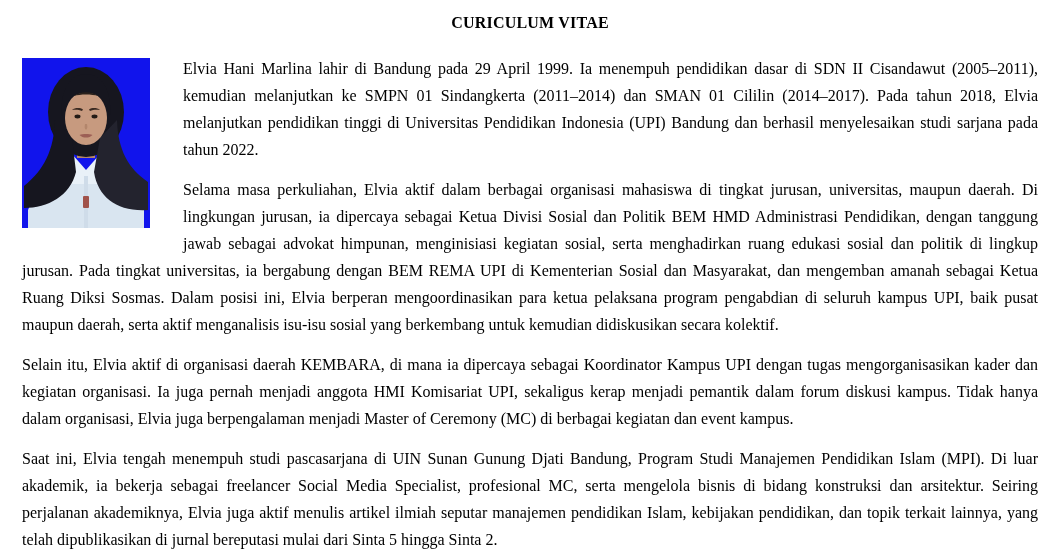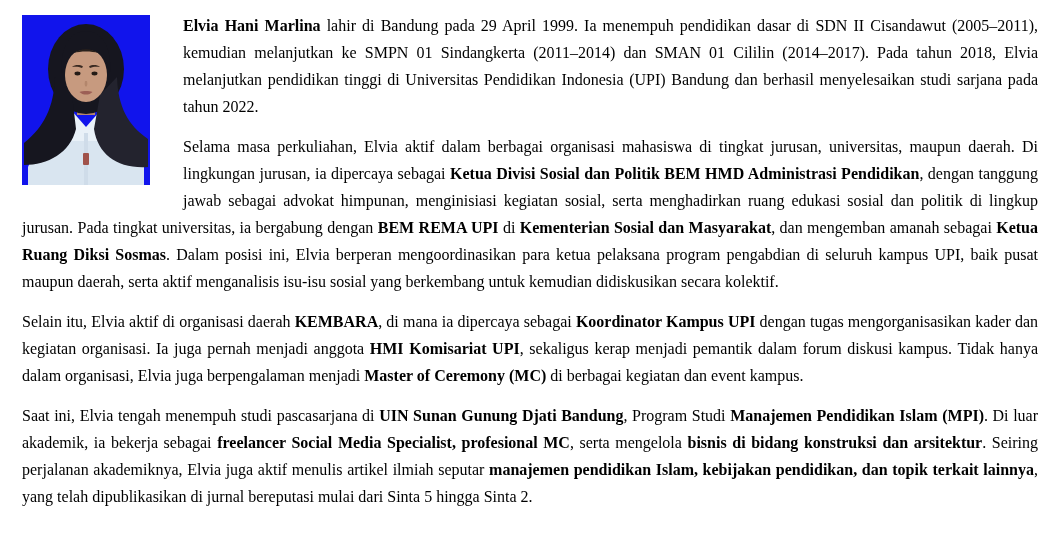--- a/index.html
+++ b/index.html
@@ -33,27 +33,28 @@
     width: 128px;
     height: 170px;
     margin: 3px 33px 14px 0;
     overflow: hidden;
   }
   .photo-frame svg { display: block; }
   .cv-paragraph {
     margin: 0 0 13px 0;
     text-align: justify;
   }
-  .cv-paragraph b { font-weight: bold; }
+  .cv-paragraph b { font-weight: normal; }
 </style>
 </head>
 <body>
 
 <div class="page">
 
+  <h1 class="doc-title">CURICULUM VITAE</h1>
 
   <div>
     <div class="photo-frame">
       <svg width="128" height="170" viewBox="0 0 128 170" xmlns="http://www.w3.org/2000/svg">
 
         <rect x="0" y="0" width="128" height="170" fill="#1114ec"></rect>
 
         <path d="M6,170 L6,152 C16,128 38,114 64,114 C90,114 112,128 122,152 L122,170 Z" fill="#d9e5f0"></path>
 
         <path d="M50,96 L64,112 L78,96 L82,126 L46,126 Z" fill="#e9f1f8"></path>

